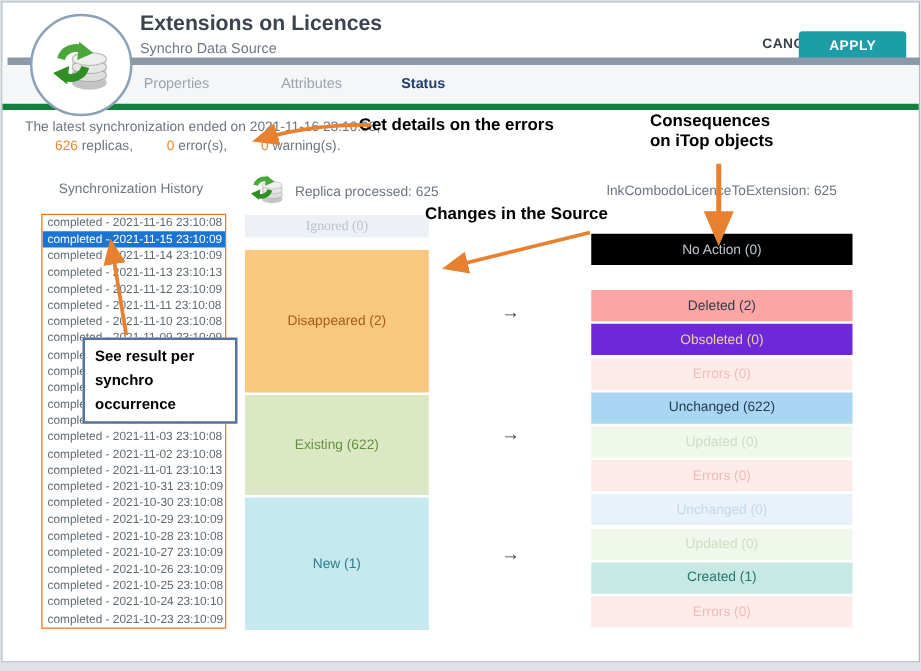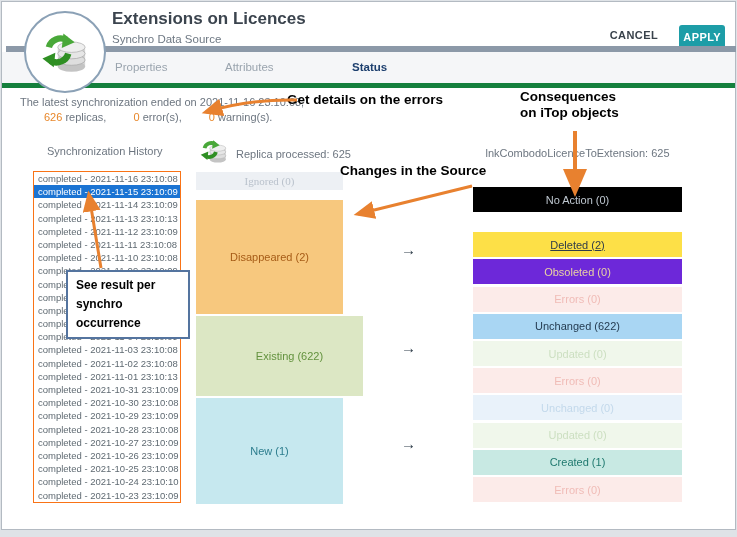--- a/index.html
+++ b/index.html
@@ -7,25 +7,25 @@
   .panel{position:absolute;left:1px;top:1px;width:733px;height:527px;background:#ffffff;border:1px solid #b3bac2;}
 
   
   .hdr-icon{position:absolute;left:24px;top:11px;width:78px;height:78px;border-radius:50%;
     background:#fff;border:2px solid #8ba1b6;z-index:6;display:flex;align-items:center;justify-content:center;}
   .title{position:absolute;left:112px;top:9px;font-size:17px;font-weight:600;color:#3b444e;}
   .subtitle{position:absolute;left:112px;top:33px;font-size:11.5px;color:#6e7883;}
   .cancel-btn{position:absolute;right:73px;top:28px;font-size:11px;font-weight:bold;color:#39424b;
     letter-spacing:.4px;background:none;border:none;cursor:pointer;font-family:inherit;}
   .apply-btn{position:absolute;right:12px;top:25px;font-size:11px;font-weight:bold;color:#fff;
-    background:#1d9da7;border:none;border-radius:3px;padding:6px 4px;cursor:pointer;font-family:inherit;letter-spacing:.4px;}
+    background:#1d9da7;border:none;border-radius:3px;padding:6px 24px;cursor:pointer;font-family:inherit;letter-spacing:.4px;}
   .divider-bar{position:absolute;left:6px;right:1px;top:46px;height:6px;background:#8c99a8;z-index:4;}
   .tabbar{position:absolute;left:2px;right:2px;top:52px;height:31px;background:#f5f6f8;border-bottom:5px solid #15803d;z-index:2;}
   .tab{position:absolute;top:0;height:31px;line-height:31px;font-size:11.5px;color:#9aa4ae;cursor:pointer;}
-  .tab.active{color:#1d3f6e;font-weight:bold;margin-left:31px;}
+  .tab.active{color:#1d3f6e;font-weight:bold;}
 
   
   .status-line{position:absolute;font-size:11px;color:#6d7680;white-space:nowrap;}
   .orange{color:#e8872a;padding-left:24px;}
 
   
   .ann{position:absolute;font-size:13.5px;font-weight:bold;color:#000;line-height:16px;white-space:nowrap;z-index:20;}
   .note-box{position:absolute;left:66px;top:270px;width:112px;background:#fff;border:2px solid #54749f;
     padding:4px 0 4px 8px;z-index:10;}
   .note-box div{font-size:12px;font-weight:bold;color:#000;line-height:19px;}
@@ -155,24 +155,24 @@
       <div class="hist-row">completed - 2021-10-27 23:10:09</div>
       <div class="hist-row">completed - 2021-10-26 23:10:09</div>
       <div class="hist-row">completed - 2021-10-25 23:10:08</div>
       <div class="hist-row">completed - 2021-10-24 23:10:10</div>
       <div class="hist-row">completed - 2021-10-23 23:10:09</div>
     </div>
 
   <div id="generated-root">
       <div class="block" style="top: 172px; height: 18px; background: rgb(237, 240, 244); color: rgb(186, 194, 204); font-family: Liberation Serif, serif;">Ignored (0)</div>
       <div class="block" style="top: 200px; height: 114px; background: rgb(247, 200, 126); color: rgb(166, 92, 23);">Disappeared (2)</div>
-      <div class="block" style="top: 316px; height: 80px; background: rgb(220, 231, 196); color: rgb(99, 146, 62); padding-left: 20px;">Existing (622)</div>
+      <div class="block" style="top: 316px; height: 80px; background: rgb(220, 231, 196); color: rgb(99, 146, 62);">Existing (622)</div>
       <div class="block" style="top: 398px; height: 106px; background: rgb(198, 232, 239); color: rgb(45, 125, 142);">New (1)</div>
       <div class="rrow" style="top: 187px; background: #000000; color: rgb(190, 199, 208);">No Action (0)</div>
-      <div class="rrow" style="top: 232.2px; background: #fde047; color: rgb(48, 60, 73); text-decoration: underline;">Deleted (2)</div>
+      <div class="rrow" style="top: 232.2px; background: #fca5a5; color: rgb(48, 60, 73);">Deleted (2)</div>
       <div class="rrow" style="top: 259.4px; background: #6d28d9; color: rgb(233, 210, 164); text-align: center;">Obsoleted (0)</div>
       <div class="rrow" style="top: 286.6px; background: rgb(252, 235, 233); color: rgb(240, 188, 183);">Errors (0)</div>
       <div class="rrow" style="top: 313.8px; background: rgb(169, 214, 243); color: rgb(37, 60, 81);">Unchanged (622)</div>
       <div class="rrow" style="top: 341px; background: rgb(240, 247, 235); color: rgb(204, 223, 193);">Updated (0)</div>
       <div class="rrow" style="top: 368.2px; background: rgb(252, 235, 233); color: rgb(240, 188, 183);">Errors (0)</div>
       <div class="rrow" style="top: 395.4px; background: rgb(233, 242, 250); color: rgb(195, 217, 235);">Unchanged (0)</div>
       <div class="rrow" style="top: 422.6px; background: rgb(240, 247, 235); color: rgb(204, 223, 193);">Updated (0)</div>
       <div class="rrow" style="top: 449.8px; background: rgb(200, 233, 227); color: rgb(32, 121, 111);">Created (1)</div>
       <div class="rrow" style="top: 477px; background: rgb(252, 235, 233); color: rgb(240, 188, 183);">Errors (0)</div>
       <div class="flow-arrow" style="left: 401px; top: 241px;">→</div>

